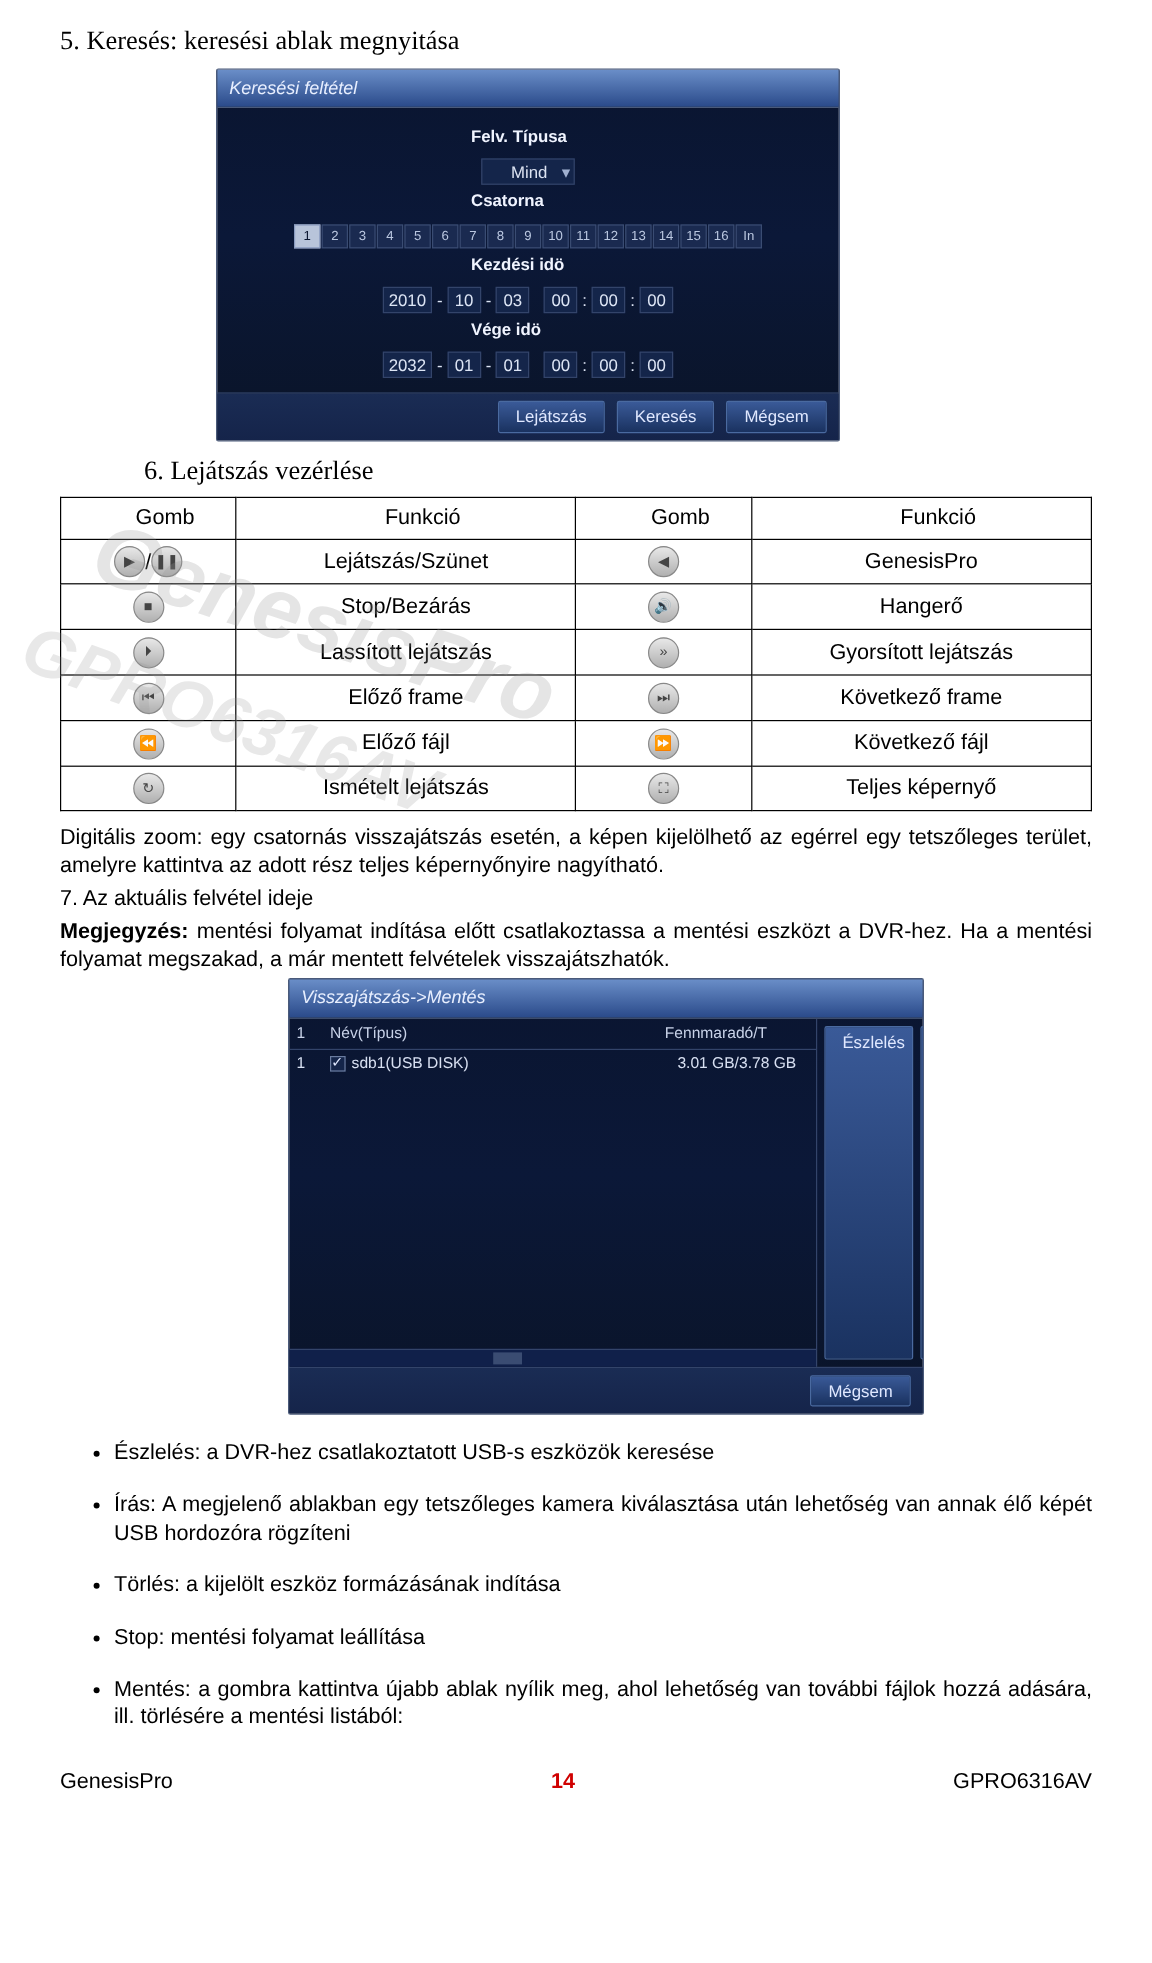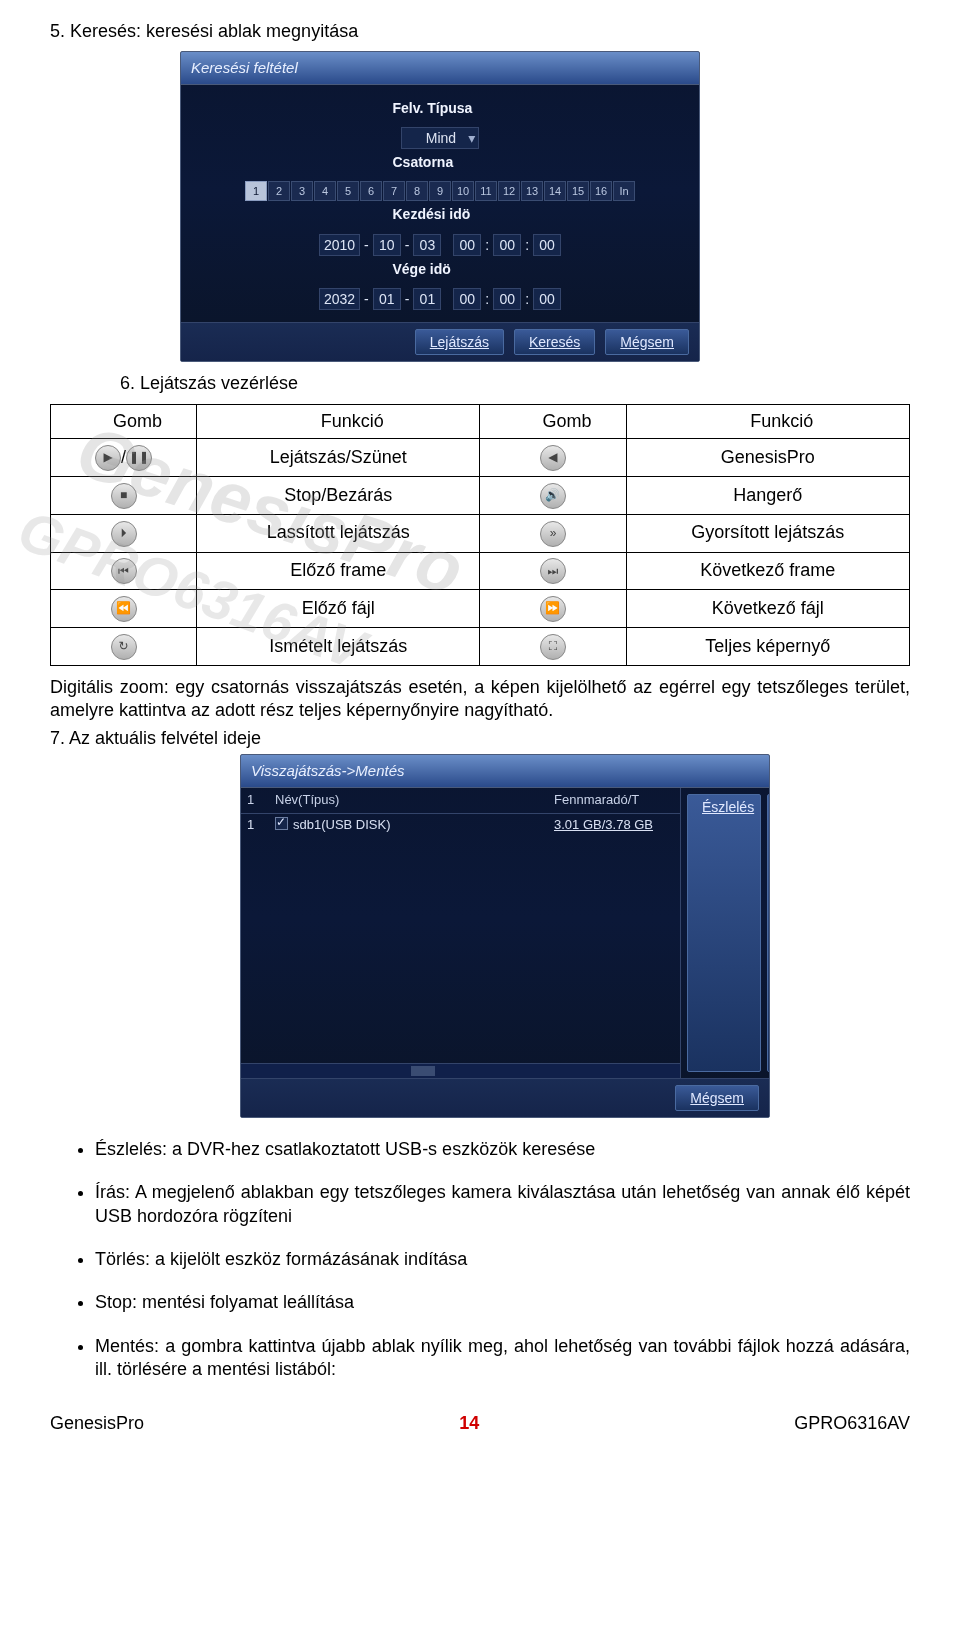--- a/index.html
+++ b/index.html
@@ -6,21 +6,21 @@
   body {
     font-family: Arial, Helvetica, sans-serif;
     font-size: 18px;
     color: #000;
     background: #fff;
     width: 960px;
     margin: 0 auto;
     padding: 20px 50px 20px 50px;
     line-height: 1.3;
   }
-  .heading { margin-bottom: 8px; font-size: 18px; }
+  .heading { margin-bottom: 8px; font-size: 22px; font-family: Liberation Serif, serif; }
   
   .dvr-panel {
     background: linear-gradient(180deg, #0a1530 0%, #0b1838 45%, #0a1428 100%);
     border: 1px solid #4a5a7a;
     color: #cfd6e4;
     font-size: 15px;
     width: 520px;
     margin: 4px 0 10px 130px;
     border-radius: 2px;
     overflow: hidden;
@@ -47,21 +47,21 @@
     width: 22px; height: 20px; background: #1a2a50; border: 1px solid #3a4c72;
     color: #bac7e0; font-size: 11px; text-align: center; line-height: 18px;
   }
   .ch-box.sel { background: #b8c4da; color: #0a1530; border-color: #8a9cc0; }
   .dt-seg { display: flex; align-items: center; gap: 4px; color: #dde5f5; font-size: 14px; }
   .dt-seg .seg { background: #14254a; border: 1px solid #33446a; padding: 1px 4px; min-width: 28px; text-align: center; }
   .dvr-footer { background: linear-gradient(180deg, #1a2c54 0%, #15244a 100%); padding: 6px 10px; display: flex; justify-content: flex-end; gap: 10px; border-top: 1px solid #33446a; }
   .dvr-btn {
     background: linear-gradient(180deg, #3a5a98 0%, #1a3260 100%);
     border: 1px solid #4a6aa0; color: #e0e8ff; padding: 3px 14px; font-size: 14px;
-    border-radius: 2px; cursor: pointer; min-width: 74px; text-align: center; text-decoration: underline;
+    border-radius: 2px; cursor: pointer; min-width: 74px; text-align: center;
   }
   
   .fn-table { border-collapse: collapse; width: 100%; margin: 4px 0 10px 0; }
   .fn-table th, .fn-table td { border: 1px solid #000; padding: 5px 8px; text-align: center; vertical-align: middle; font-size: 18px; }
   .fn-table th { font-weight: normal; padding-left: 36px; }
   .col-btn { width: 17%; }
   .col-fn { width: 33%; }
   .ctrl-btn {
     display: inline-flex; align-items: center; justify-content: center;
     width: 26px; height: 26px; border-radius: 50%;
@@ -86,22 +86,22 @@
   
   .dvr2 { width: 530px; margin-left: 190px; }
   .dvr2 .dvr-body { padding: 0; display: flex; height: 290px; }
   .dvr2-main { flex: 1; border-right: 1px solid #33446a; display: flex; flex-direction: column; }
   .dvr2-head { display: flex; color: #c8d2e8; font-size: 13px; padding: 4px 6px; border-bottom: 1px solid #33446a; gap: 10px; }
   .dvr2-head .c1 { width: 18px; }
   .dvr2-head .c2 { flex: 1; }
   .dvr2-head .c3 { width: 120px; text-align: left; }
   .dvr2-row { display: flex; color: #d8e0f2; font-size: 13px; padding: 3px 6px; gap: 10px; align-items: center; }
   .dvr2-row .c1 { width: 18px; }
-  .dvr2-row .c2 { flex: 1; display: flex; gap: 5px; }
-  .dvr2-row .c3 { width: 120px; text-align: left; text-decoration: underline; }
+  .dvr2-row .c2 { flex: 1; display: flex; align-items: center; gap: 5px; }
+  .dvr2-row .c3 { width: 120px; text-align: center; }
   .chk { width: 13px; height: 13px; border: 1px solid #6a7ca0; background: #14254a; display: inline-block; position: relative; }
   .chk.on::after { content: "✓"; position: absolute; top: -3px; left: 0; color: #e0e8ff; font-size: 12px; }
   .dvr2-scroll { flex: 1; }
   .dvr2-hscroll { height: 15px; border-top: 1px solid #33446a; background: #10204a; position: relative; }
   .dvr2-hscroll::before { content: ""; position: absolute; left: 170px; top: 2px; width: 24px; height: 10px; background: #3a4c72; }
   .dvr2-side { width: 88px; display: flex; gap: 6px; padding: 6px; }
   
   ul.bul { list-style: disc; margin: 10px 0 0 45px; text-align: justify; }
   ul.bul li { margin: 20px 0; font-size: 18px; }
   
@@ -222,20 +222,24 @@
     <td><span class="ctrl-btn">↻</span></td>
     <td>Ismételt lejátszás</td>
     <td><span class="ctrl-btn">⛶</span></td>
     <td>Teljes képernyő</td>
   </tr>
 </tbody>
     </table>
 
 <p class="para indent-block">Digitális zoom: egy csatornás visszajátszás esetén, a képen kijelölhető az egérrel egy tetszőleges terület, amelyre kattintva az adott rész teljes képernyőnyire nagyítható.</p>
 <p class="para indent-block">7. Az aktuális felvétel ideje</p>
+<p class="para">
+  <span class="bold-run">Megjegyzés:</span>
+  <span>mentési folyamat indítása előtt csatlakoztassa a mentési eszközt a DVR-hez. Ha a mentési folyamat megszakad, a már mentett felvételek visszajátszhatók.</span>
+</p>
 </div>
 
 <div class="dvr-panel dvr2">
   <div class="dvr-titlebar">Visszajátszás-&gt;Mentés</div>
   <div class="dvr-body">
     <div class="dvr2-main">
       <div class="dvr2-head">
         <span class="c1">1</span>
         <span class="c2">Név(Típus)</span>
         <span class="c3">Fennmaradó/T</span>

